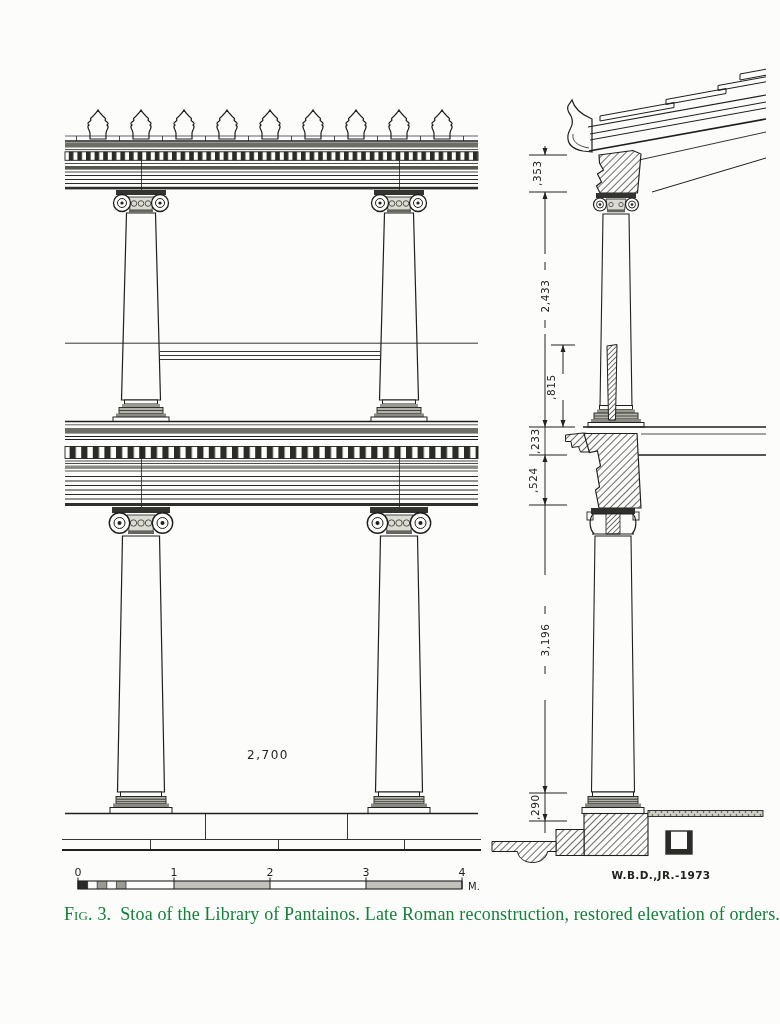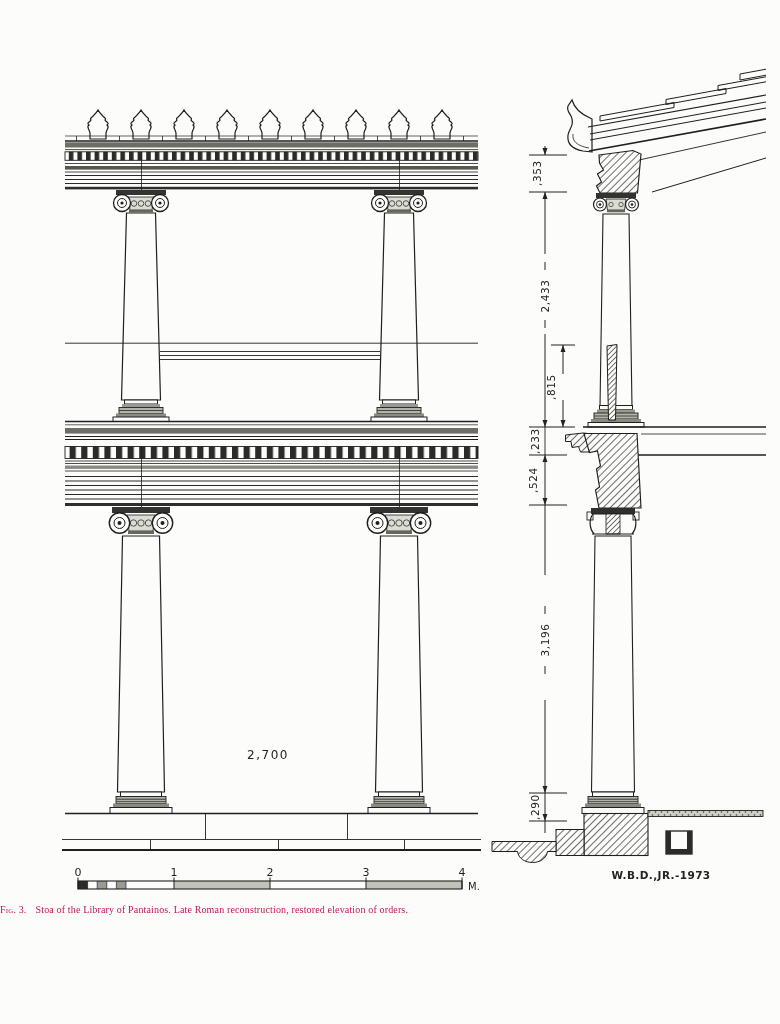--- a/index.html
+++ b/index.html
@@ -4,22 +4,22 @@
 <style>
   html,body{margin:0;padding:0;background:#e8e8e4;}
   .page{position:relative;width:780px;height:1024px;background:#fcfcfa;margin:0 auto;overflow:hidden;
         font-family:"Liberation Serif",serif;color:#1f1f1f;}
   svg{position:absolute;left:0;top:0;}
   .dimlbl{font-family:"DejaVu Sans",sans-serif;font-size:10.5px;fill:#23231f;letter-spacing:.6px;}
   .scalelbl{font-family:"DejaVu Sans",sans-serif;font-size:11px;fill:#1f1f1f;}
   .unitlbl{font-family:"DejaVu Sans",sans-serif;font-size:10px;fill:#1f1f1f;}
   .siglbl{font-family:"DejaVu Sans",sans-serif;font-size:10.5px;fill:#23231f;letter-spacing:.4px;font-weight:bold;}
   .interlbl{font-family:"DejaVu Sans",sans-serif;font-size:12px;fill:#23231f;letter-spacing:1.5px;}
-  .caption{position:absolute;top:904px;left:0;width:780px;text-align:left;
-           font-size:10px;letter-spacing:.15px;color:#be185d;}
+  .caption{position:absolute;top:904px;left:0;width:780px;text-align:right;
+           font-size:18px;letter-spacing:.15px;color:#15803d;}
   .caption .figlab{font-variant:small-caps;margin-right:9px;}
 </style>
 </head>
 <body>
 
 <div class="page">
 
 <svg width="780" height="1024" viewBox="0 0 780 1024">
   <defs>
     <pattern id="hatch" width="5" height="5" patternUnits="userSpaceOnUse" patternTransform="rotate(45)">

